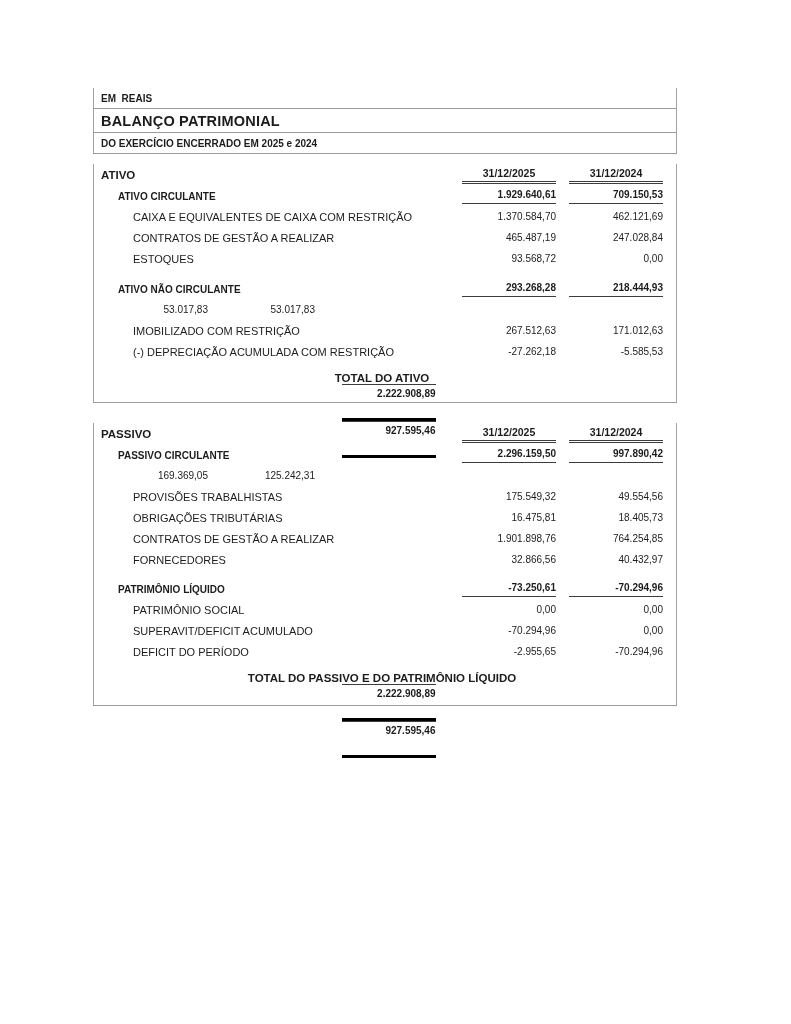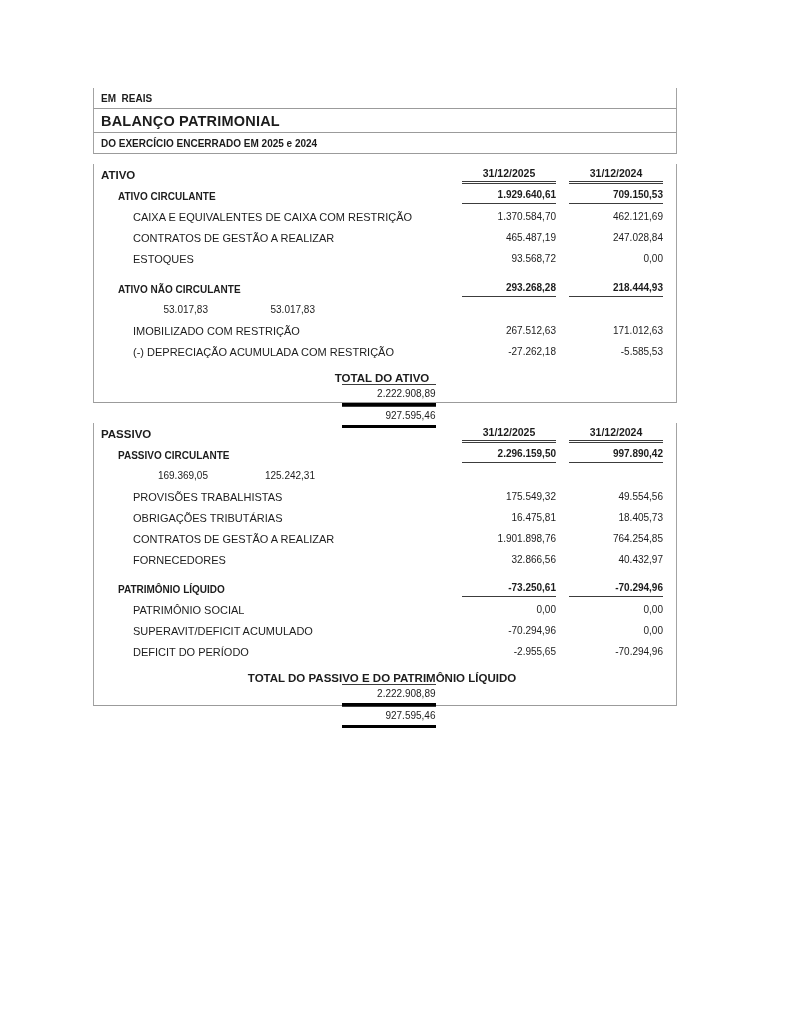--- a/index.html
+++ b/index.html
@@ -76,25 +76,25 @@
     border-bottom:1px solid #3c3c3c;
     padding-bottom:2px;
   }
   .leaf-row{height:21px;}
   .leaf-row .lbl{font-size:11px;padding-left:32px;}
   .gap9{margin-top:9px;}
   .gap10{margin-top:10px;}
   .total-row{height:26px;margin-top:10px;flex-direction:column;}
   .total-row .lbl{font-size:11.5px;font-weight:bold;}
   .total-row .val{
-    font-weight:normal;
+    font-weight:bold;
     border-top:1px solid #3c3c3c;
     border-bottom:3px solid #000000;
     padding-top:2px;
-    padding-bottom:3px;
+    padding-bottom:18px;
   }
 </style>
 </head>
 <body>
 
 <div class="doc">
 
   <div class="box note-box">
     <span class="note-text">EM  REAIS</span>
   </div>

